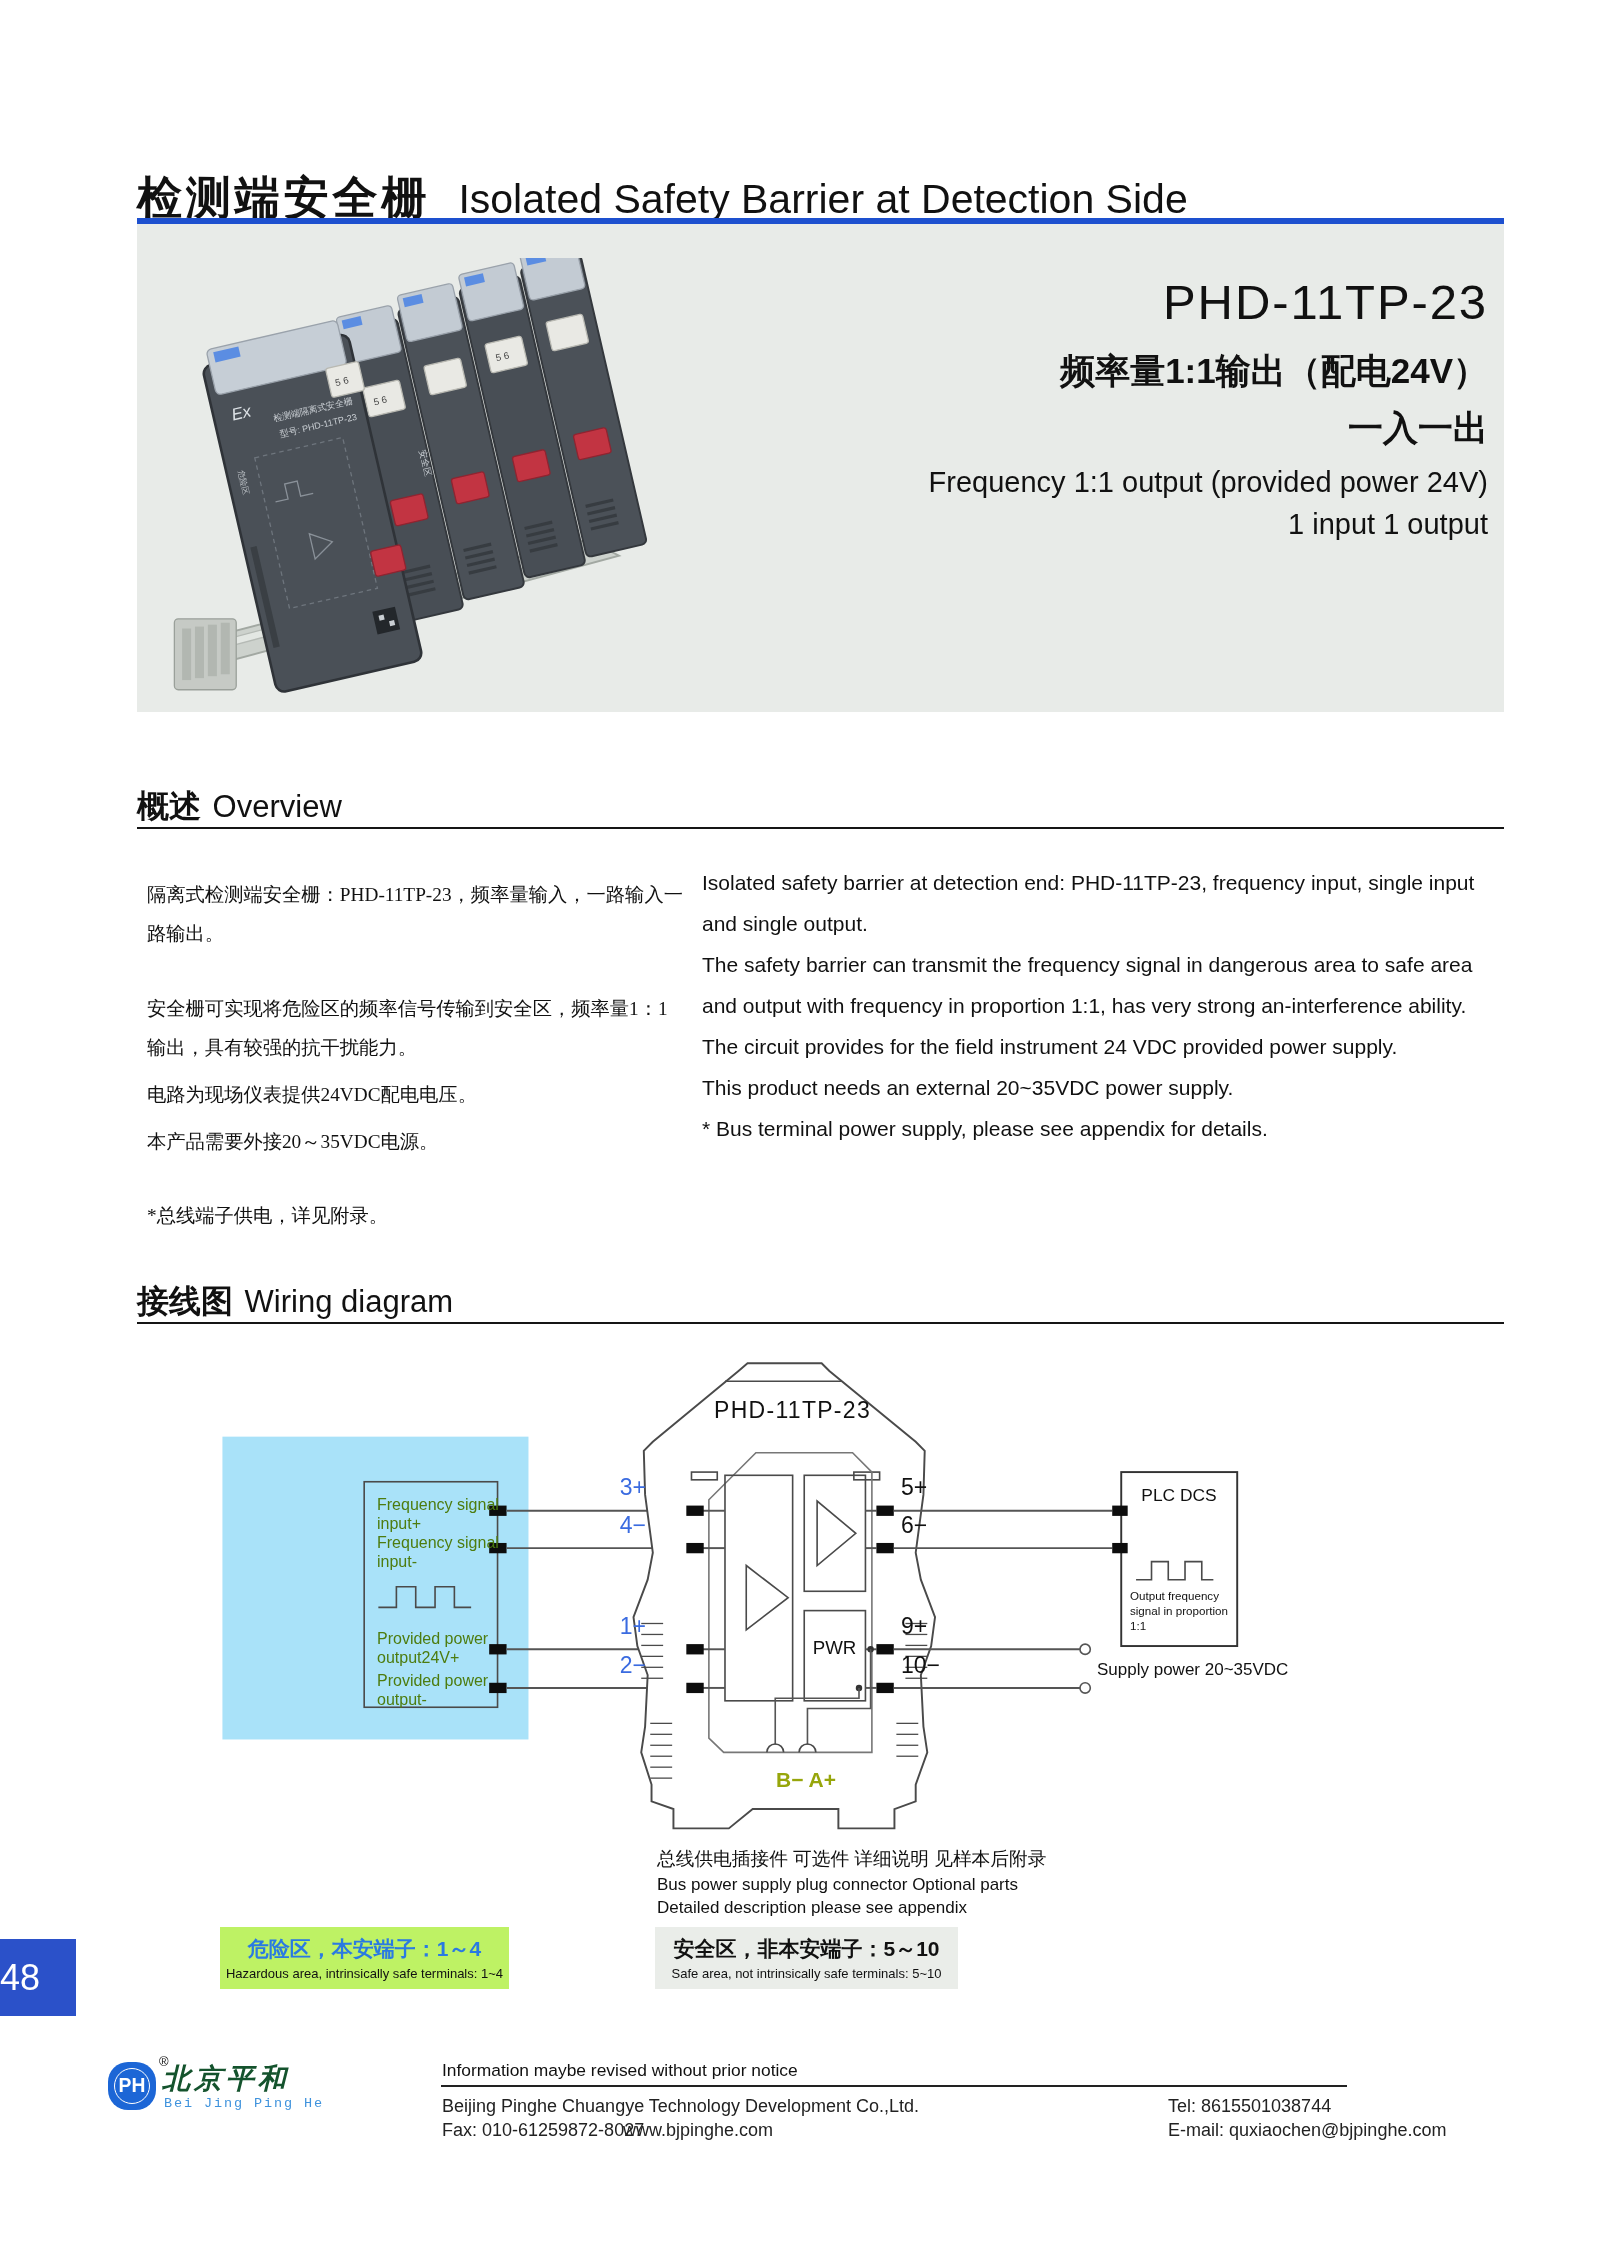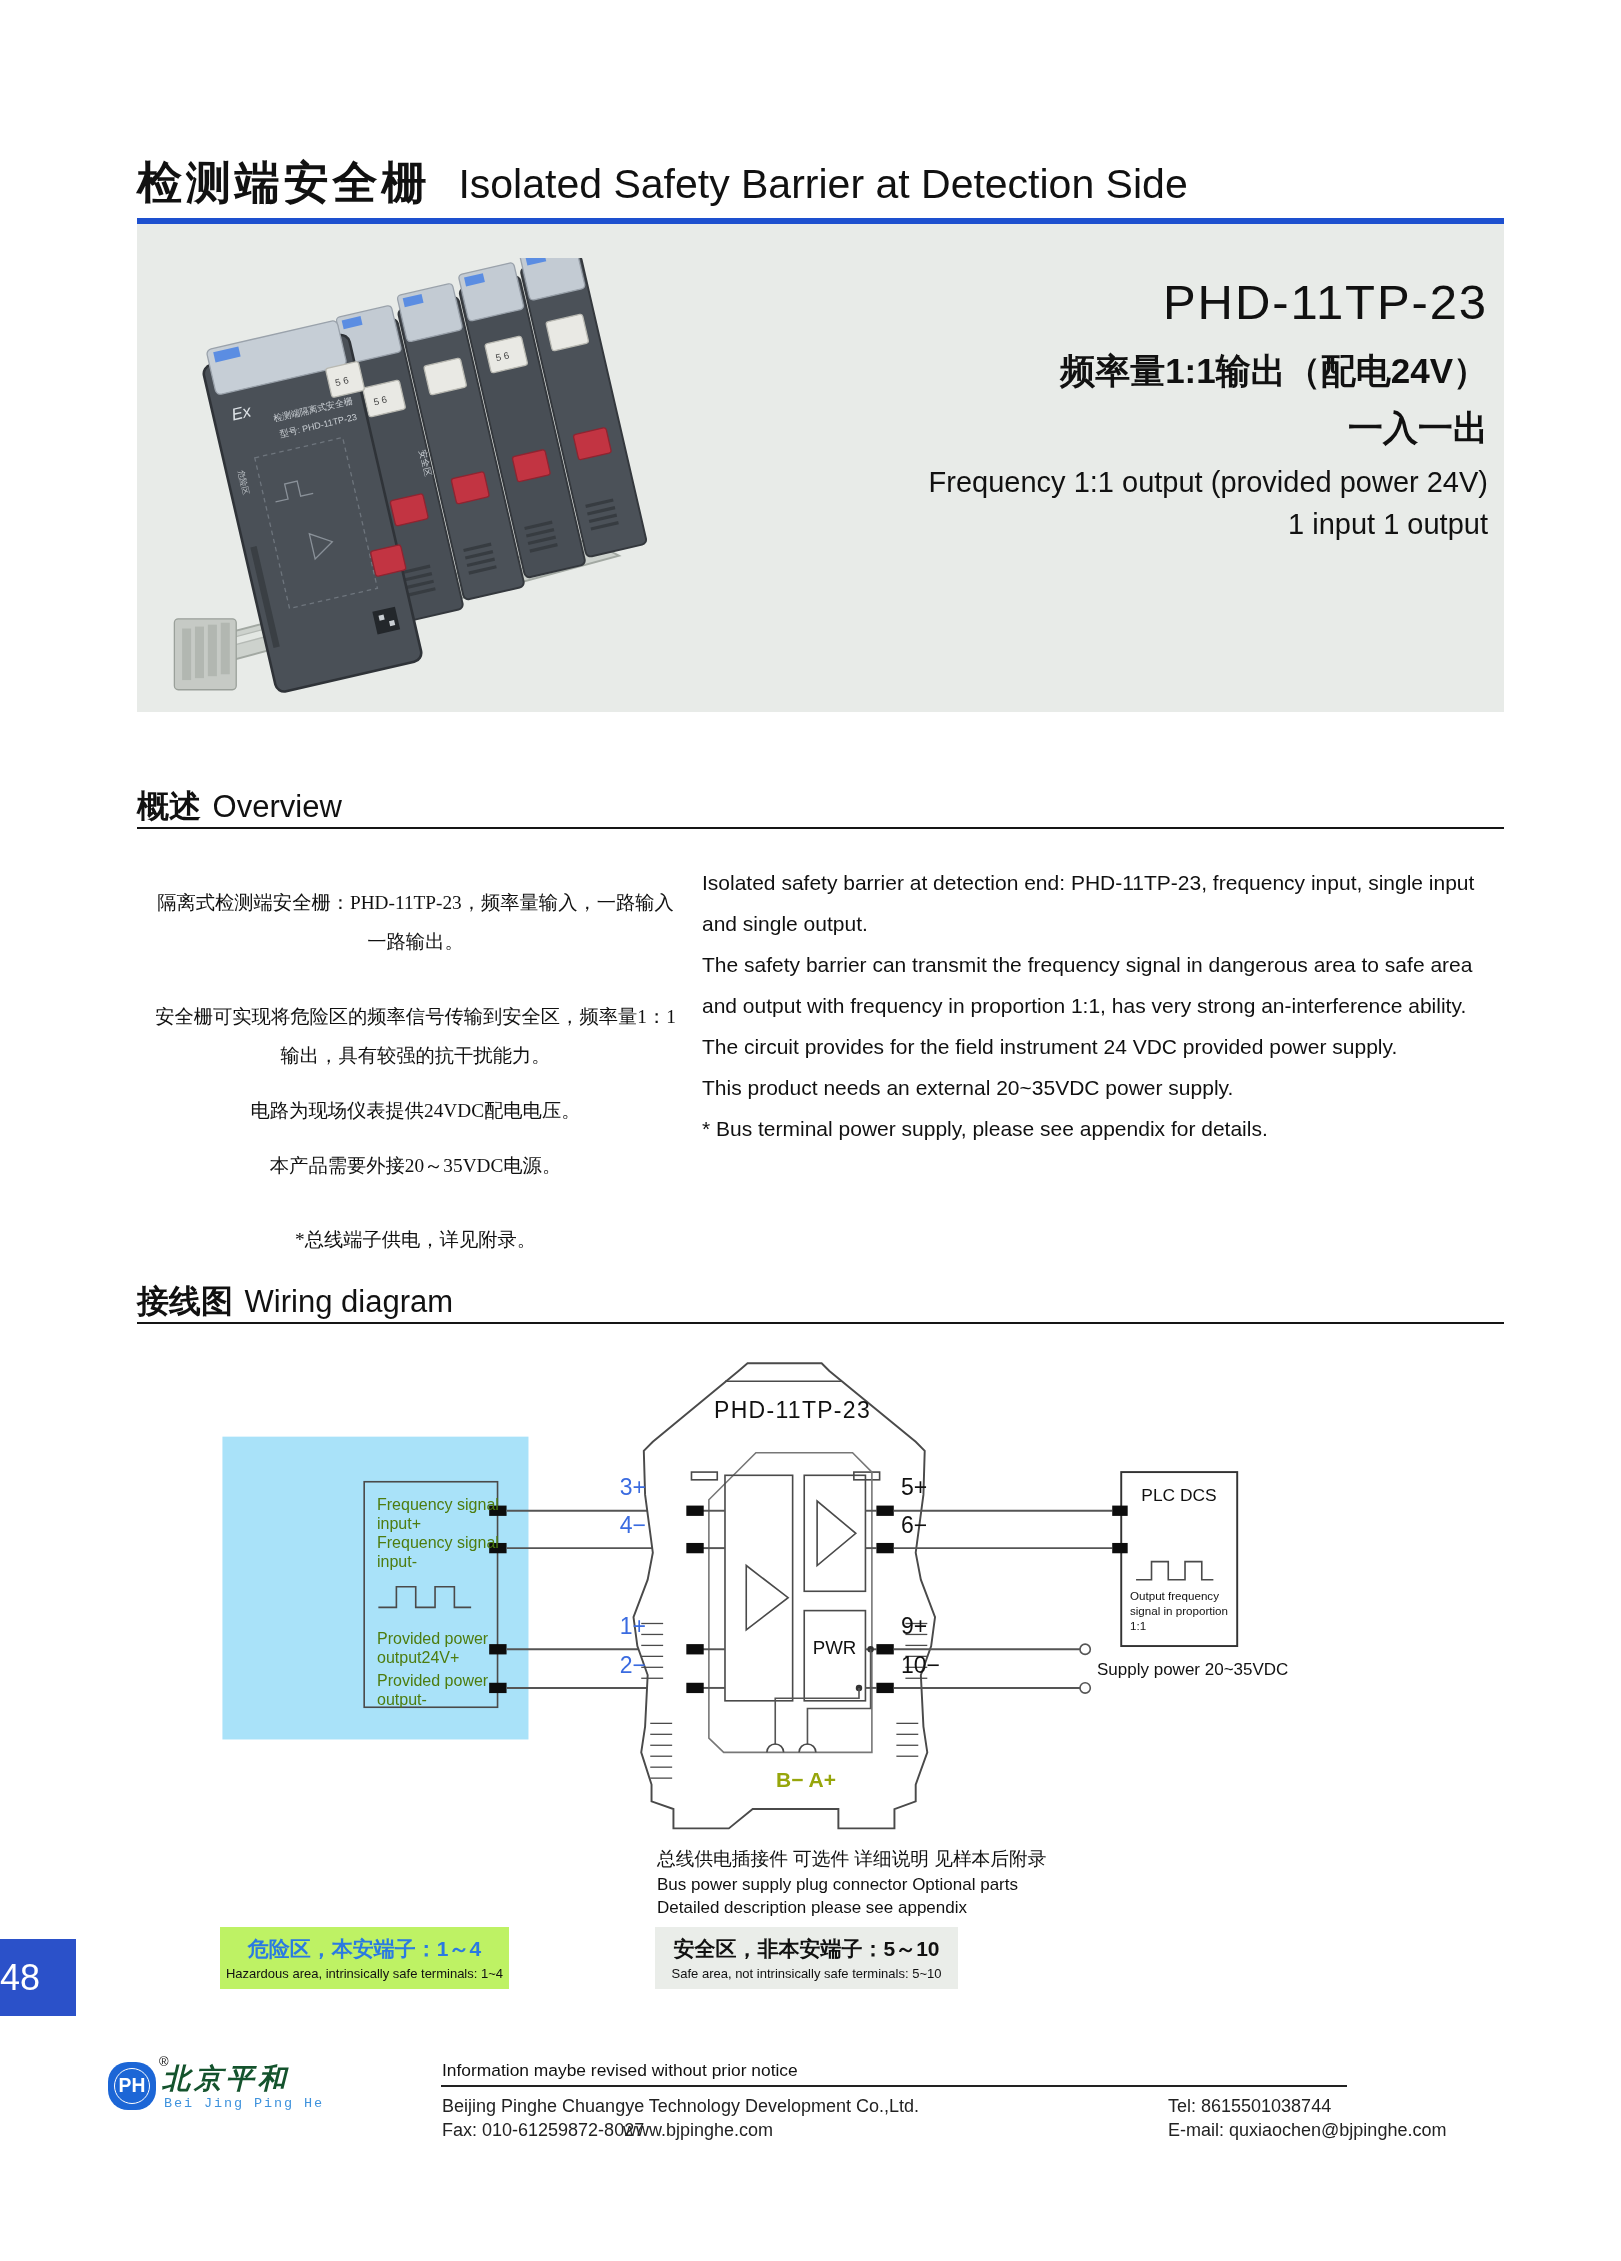--- a/index.html
+++ b/index.html
@@ -1,38 +1,38 @@
 <!DOCTYPE html>
 <html style="font-size:10.3px"><head>
 <meta charset="utf-8">
 <style>
   html,body{margin:0;padding:0;background:#fff;}
   .page{position:relative;width:1622px;height:2261px;background:#ffffff;
         font-family:"Liberation Sans",sans-serif;color:#111;overflow:hidden;}
   .abs{position:absolute;}
   
   .main-title{top:153px;left:137px;display:flex;align-items:baseline;gap:28px;white-space:nowrap;}
-  .main-title .zh{font-size:45px;font-weight:bold;letter-spacing:3.9px;}
+  .main-title .zh{font-size:45px;font-weight:bold;letter-spacing:3.9px;margin-top:15px;}
   .main-title .en{font-size:41px;font-weight:500;letter-spacing:0px;}
   .blue-rule{top:218px;left:137px;width:1367px;height:5.8px;}
   .hero-band{top:224px;left:137px;width:1367px;height:488px;background:#e8ebe8;}
   .hero-text{top:274px;left:773px;width:715px;text-align:right;}
   .hero-model{font-size:49px;letter-spacing:1.9px;font-weight:500;margin:0 0 18px 0;}
   .hero-zh1{font-size:35px;font-weight:bold;margin:0 0 10.3px 0;}
   .hero-zh2{font-size:35px;font-weight:bold;margin:0 0 14px 0;}
   .hero-en{font-size:29px;margin:0 0 9px 0;}
   
   .sec-head{display:flex;align-items:baseline;gap:11.6px;white-space:nowrap;}
   .sec-head .zh{font-size:32px;font-weight:600;}
   .sec-head .en{font-size:31px;font-weight:500;}
   .sec-rule{height:1.9px;background:#151515;left:137px;width:1367px;}
   
   .zh-col{top:867px;left:139px;width:553px;font-family:"Liberation Serif",serif;
           font-size:19.3px;line-height:39px;}
-  .zh-col p{margin:16px;text-align:center;}
+  .zh-col p{margin:8px;}
   .zh-col .gap{margin-bottom:36px;}
   .zh-col .topgap{margin-top:35px;}
   .en-col{top:862px;left:702px;width:809px;font-size:21px;line-height:41px;}
   .en-col p{margin:0;}
   
   .dlab{font-size:16px;line-height:18.7px;color:#4d7c0f;}
   .term{font-size:23px;font-weight:500;}
   .term.blue{color:#3a6be0;}
   .ctr{text-align:center;}
   

